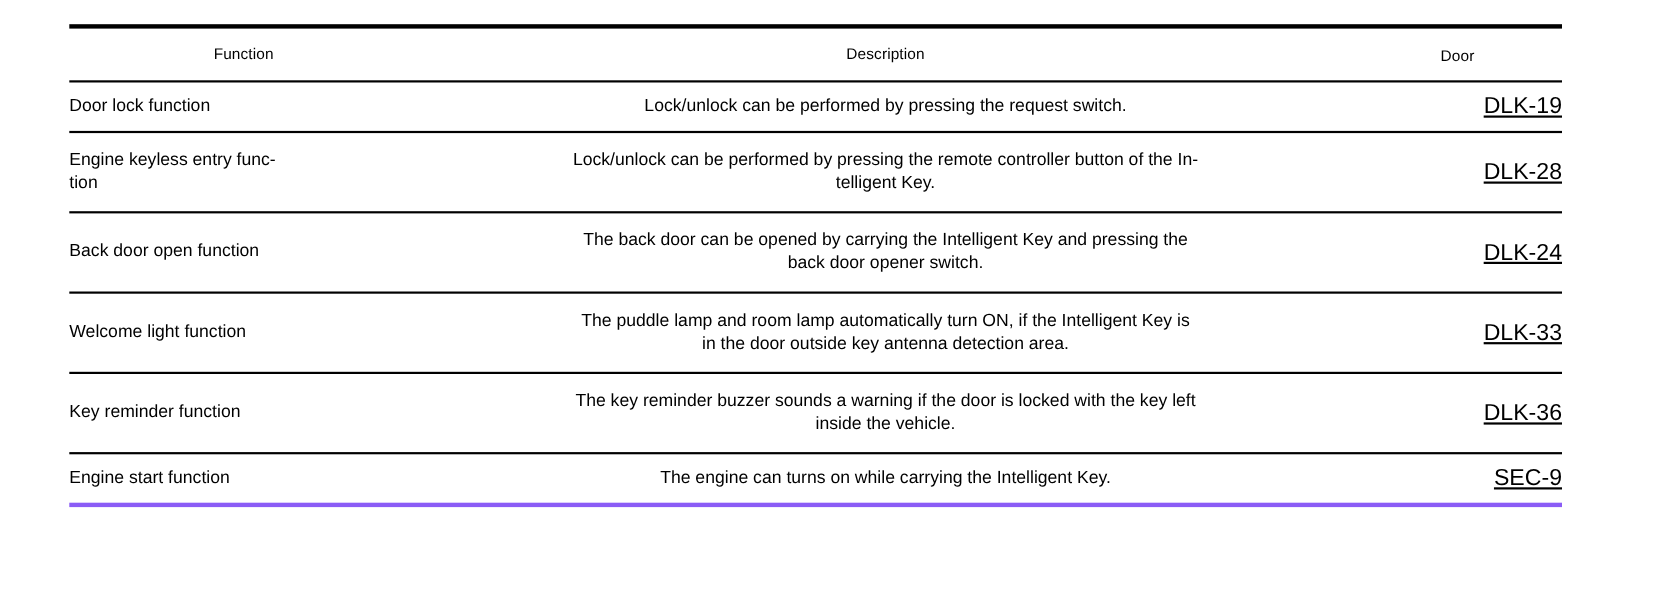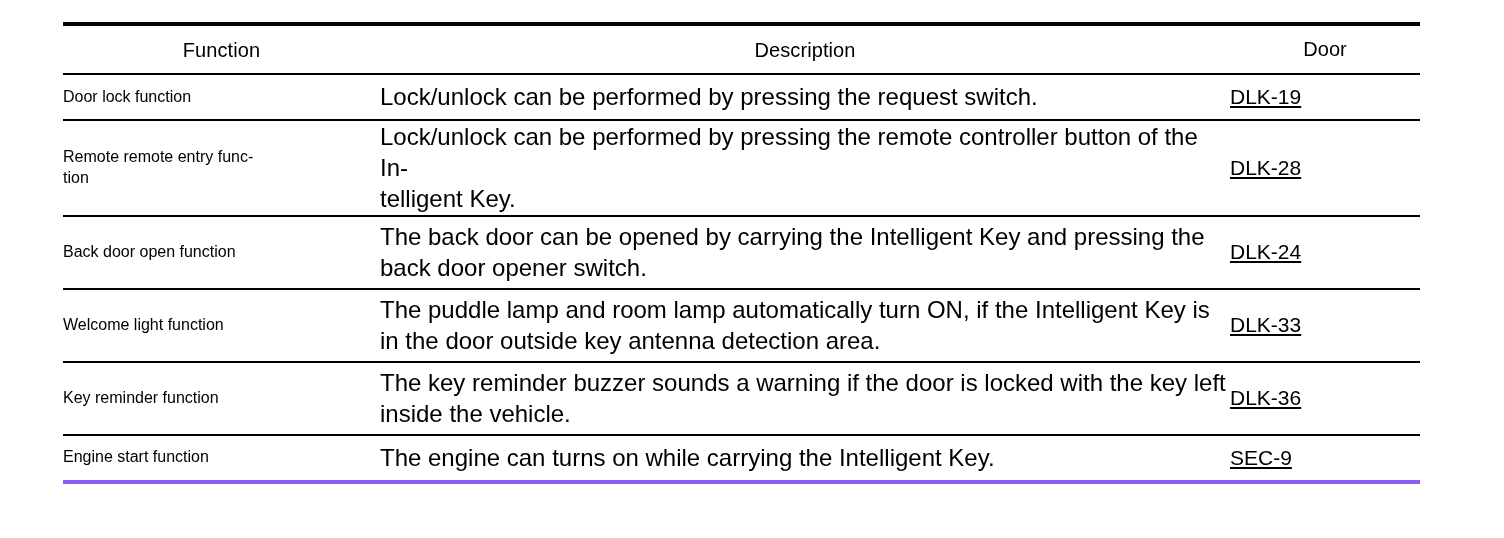--- a/index.html
+++ b/index.html
@@ -55,43 +55,43 @@
   thead tr.header-row th {
     border-top: 4px solid #000;
   }
   tbody tr:last-child td {
     border-bottom: 4px solid #8b5cf6;
   }
 
   .header-row th {
     text-align: center;
     font-weight: normal;
-    font-size: 20px;
+    font-size: 14px;
     height: 47px;
     letter-spacing: 0.1px;
   }
 
   .cell-function {
     text-align: left;
     padding-left: 20px;
     padding-right: 10px;
     font-size: 16px;
     line-height: 1.30;
   }
 
   .cell-description {
-    text-align: left;
+    text-align: center;
     padding-left: 16px;
     padding-right: 10px;
-    font-size: 24px;
+    font-size: 16px;
     line-height: 1.30;
   }
 
   .cell-refer {
-    text-align: left;
+    text-align: right;
     font-size: 21px;
   }
 
   .refer-link {
     text-decoration: underline;
     text-underline-offset: 2px;
     color: #000000;
     white-space: nowrap;
   }
 
@@ -135,21 +135,21 @@
         <td class="cell-description">
           <span>Lock/unlock can be performed by pressing the request switch.</span>
         </td>
         <td class="cell-refer">
           <a class="refer-link" href="#">DLK-19</a>
         </td>
       </tr>
 
       <tr class="row-h2">
         <td class="cell-function">
-          <span>Remote remote entry func-</span>
+          <span>Engine keyless entry func-</span>
           <span class="line2">tion</span>
         </td>
         <td class="cell-description">
           <span>Lock/unlock can be performed by pressing the remote controller button of the In-</span>
           <span class="line2">telligent Key.</span>
         </td>
         <td class="cell-refer">
           <a class="refer-link" href="#">DLK-28</a>
         </td>
       </tr>

